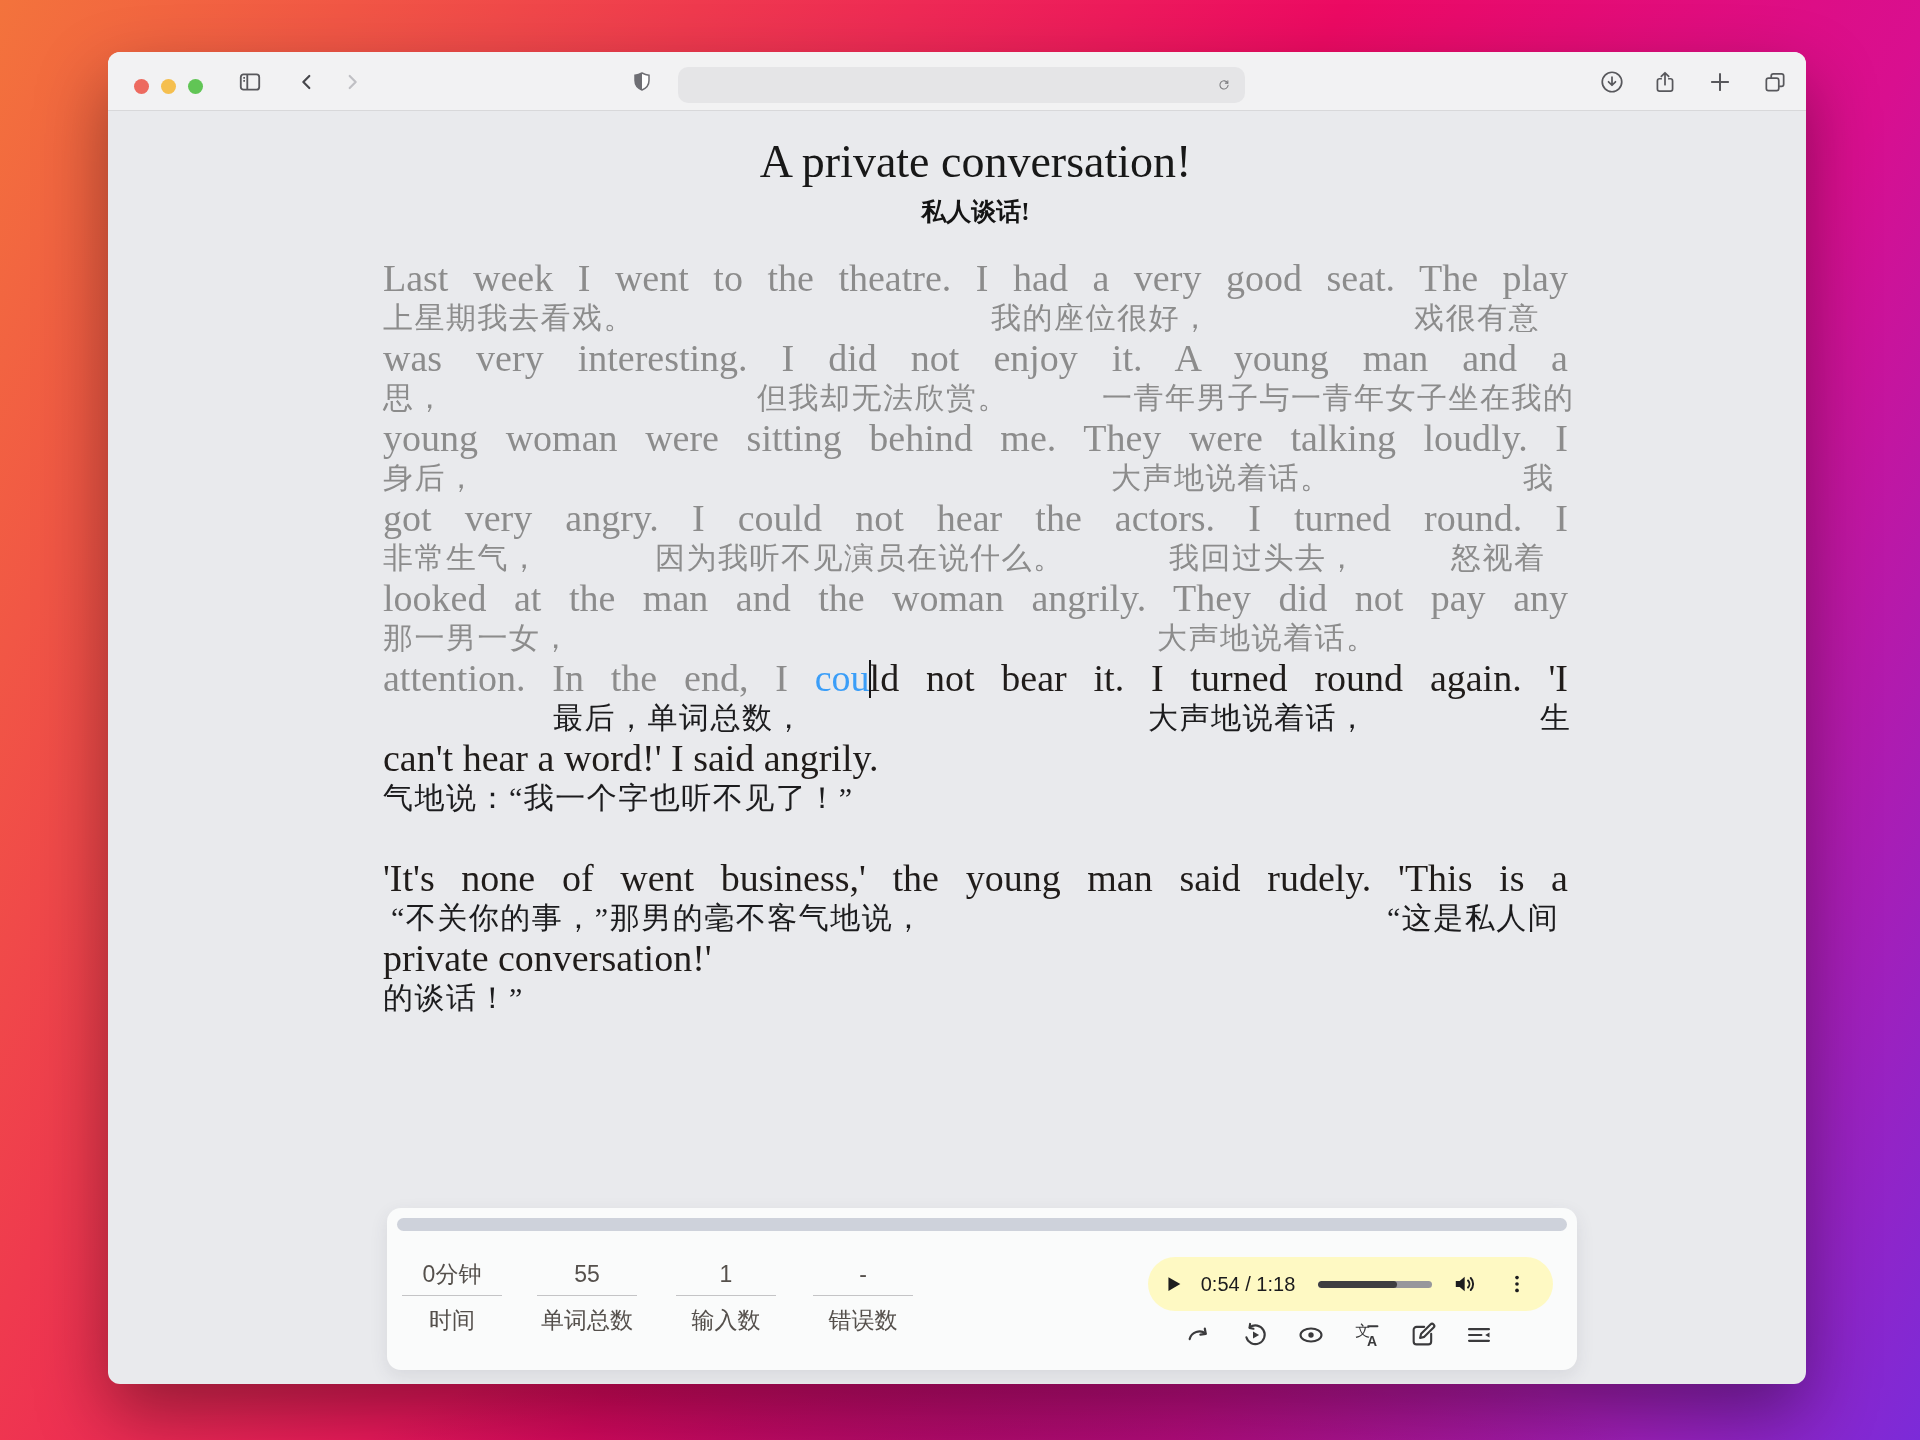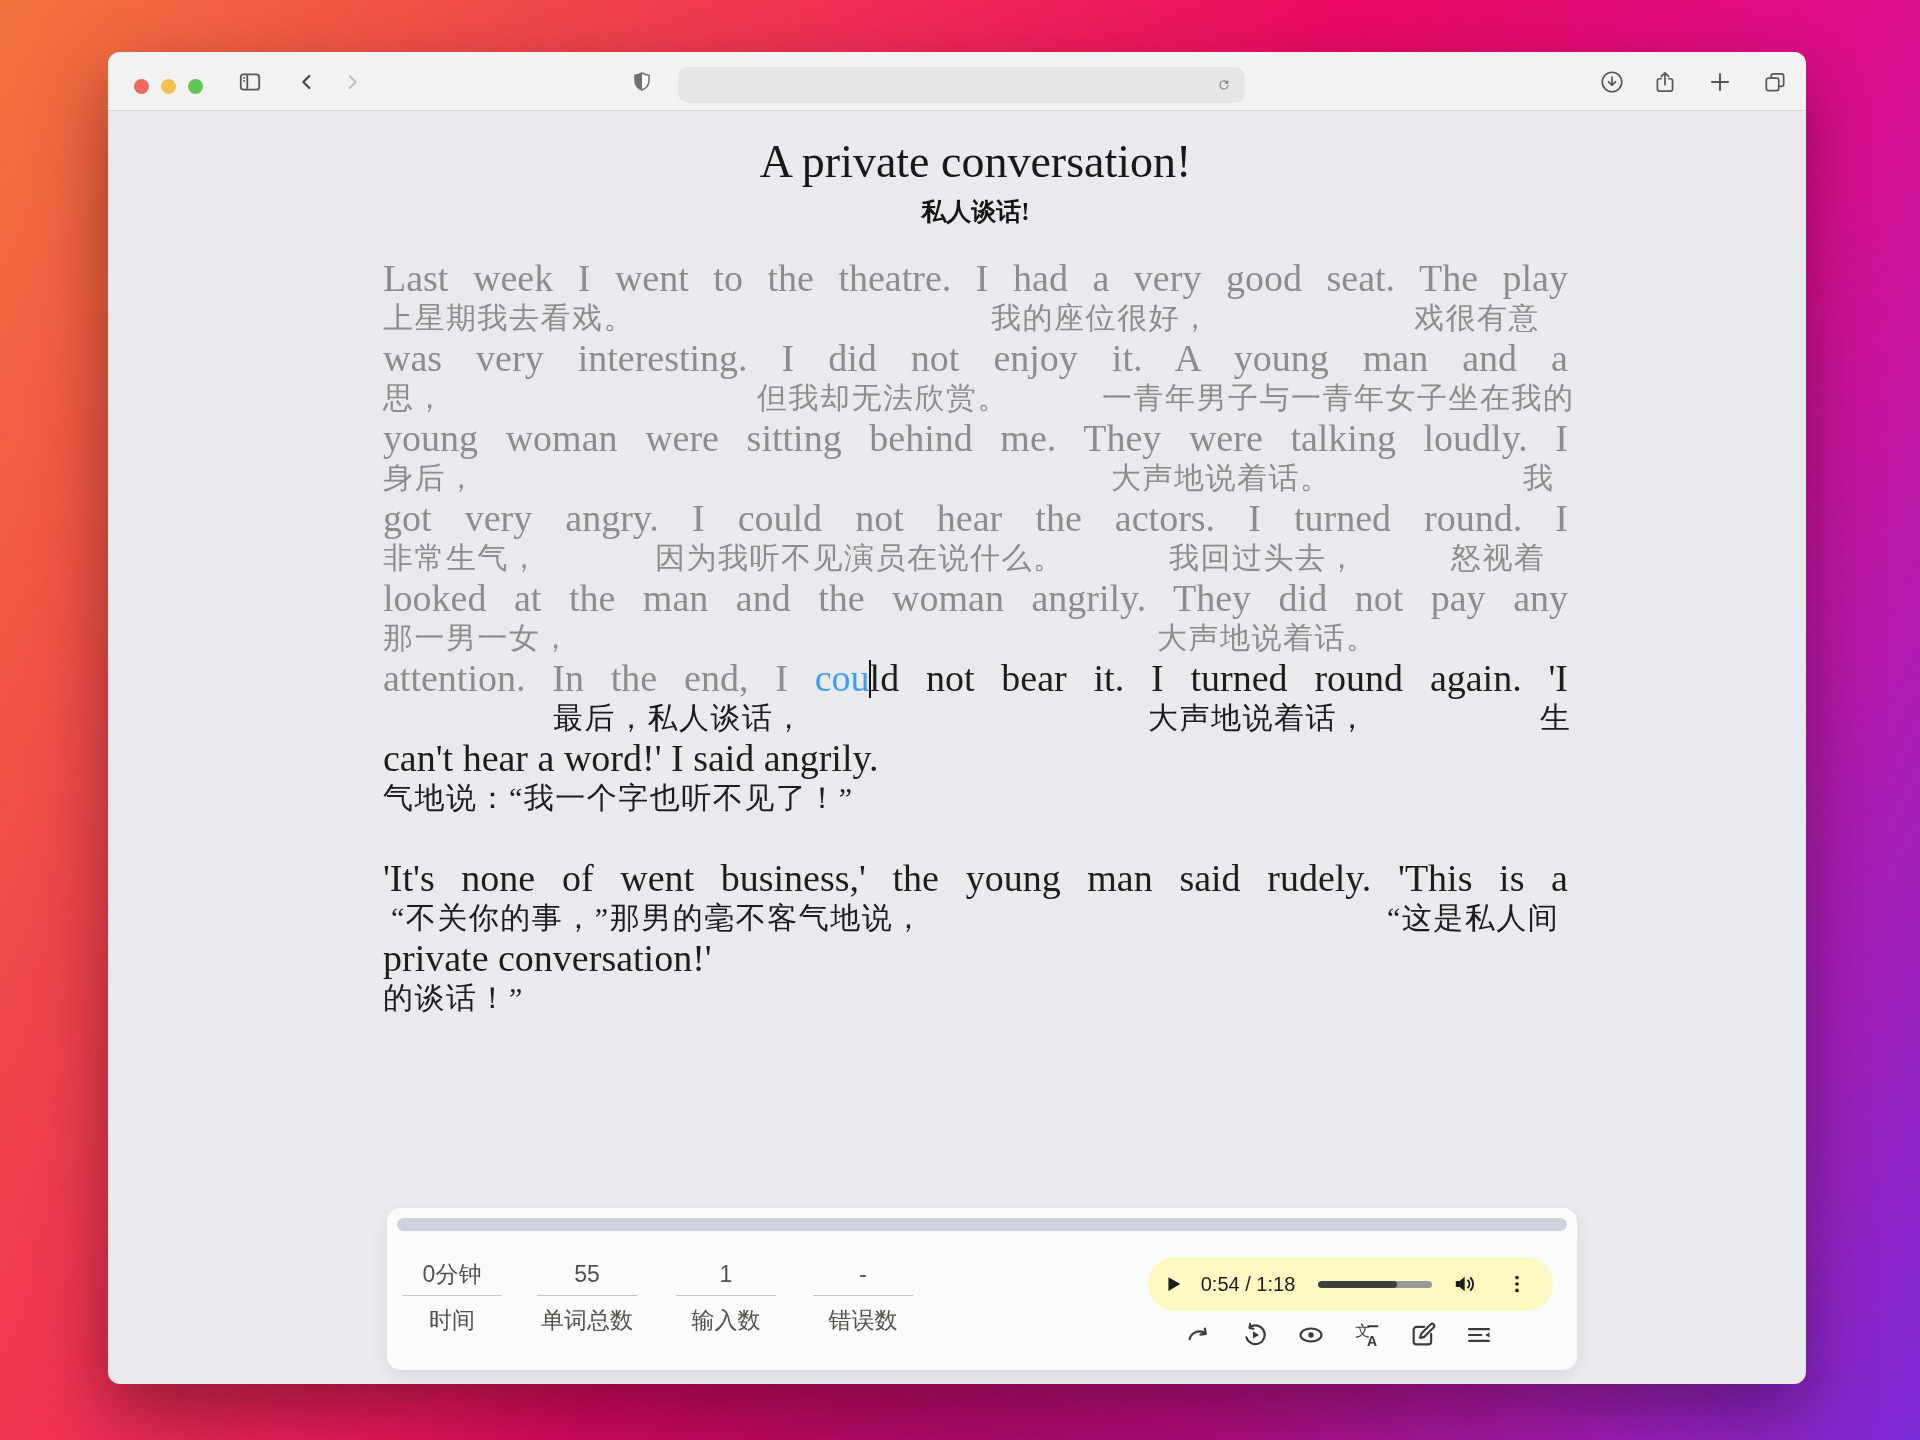--- a/index.html
+++ b/index.html
@@ -175,21 +175,21 @@
           <div class="pair">
             <div class="en just"><span class="seg typed">looked at the man and the woman angrily. They did not pay any</span></div>
             <div class="cn typed">
               <span style="left: 0px;">那一男一女，</span>
               <span style="left: 774px;">大声地说着话。</span>
             </div>
           </div>
           <div class="pair">
             <div class="en just"><span class="seg typed">attention. In the end, I </span><span class="seg current">cou</span><span class="caret"></span><span class="seg untyped">ld not bear it. I turned round again. 'I</span></div>
             <div class="cn untyped">
-              <span style="left: 170px;">最后，私人谈话，</span>
+              <span style="left: 170px;">最后，单词总数，</span>
               <span style="left: 765px;">大声地说着话，</span>
               <span style="left: 1157px;">生</span>
             </div>
           </div>
           <div class="pair">
             <div class="en"><span class="seg untyped">can't hear a word!' I said angrily.</span></div>
             <div class="cn untyped">
               <span style="left: 0px;">气地说：“我一个字也听不见了！”</span>
             </div>
           </div>

